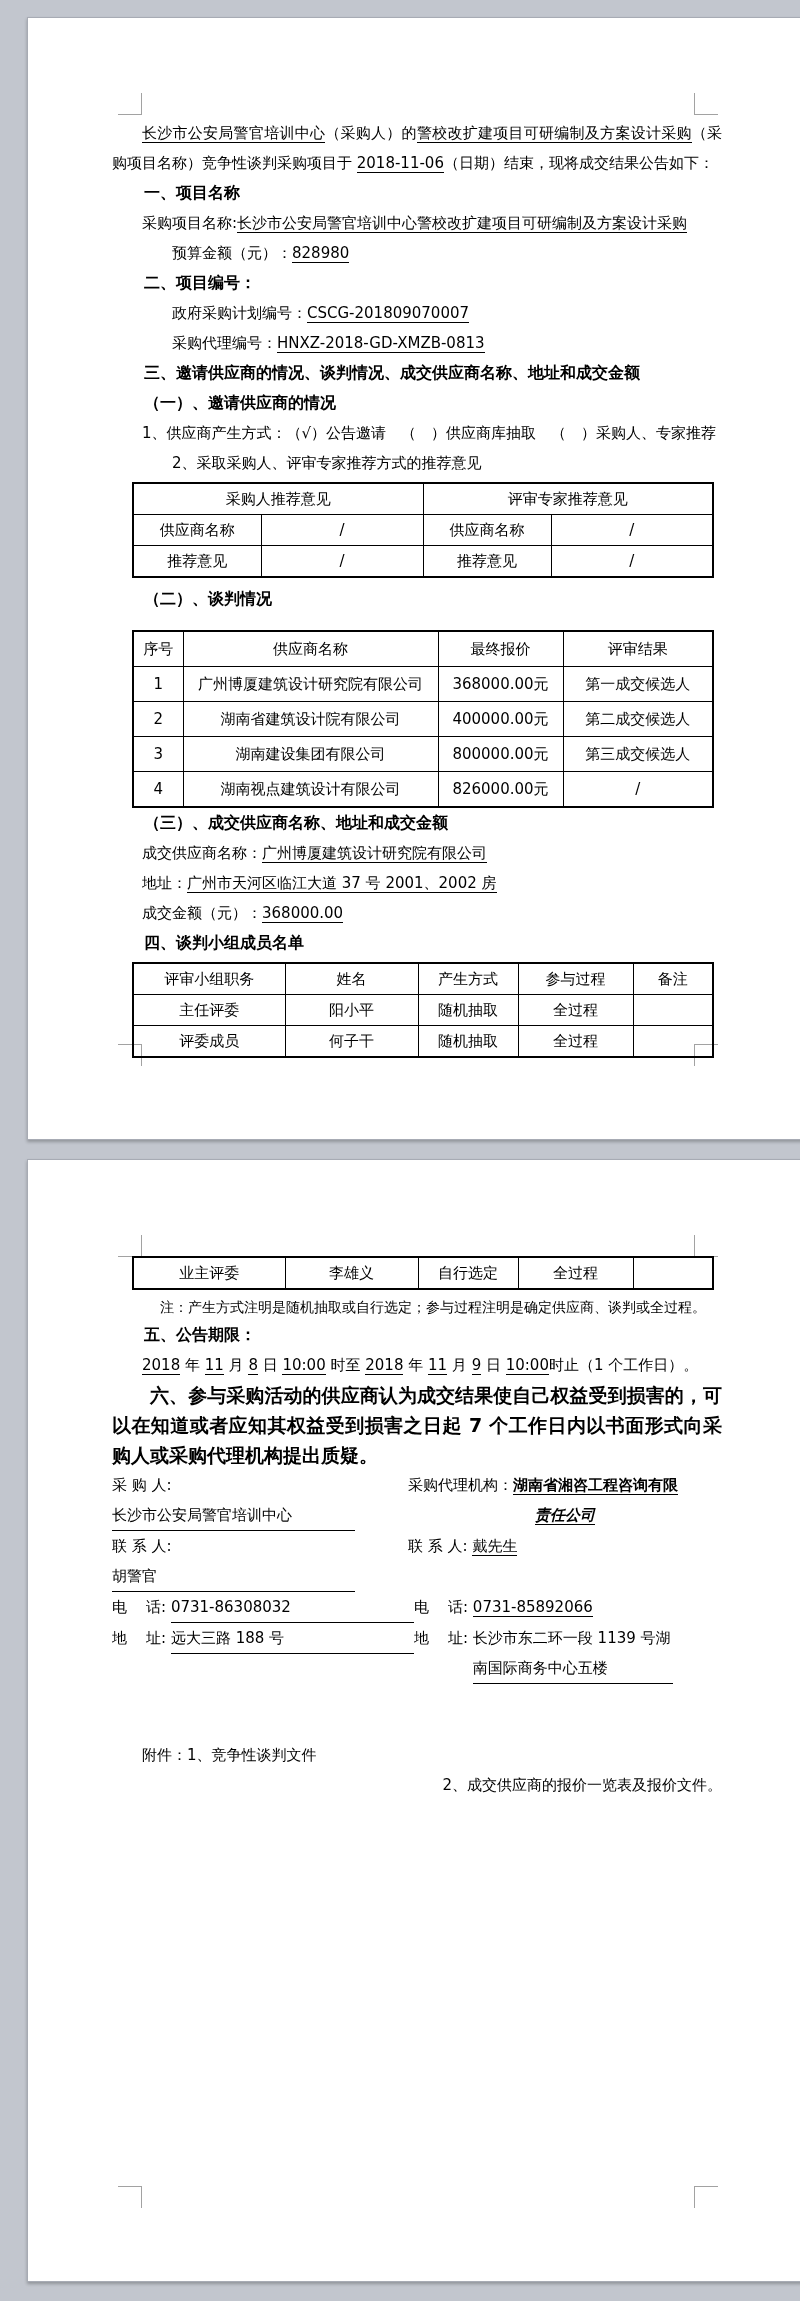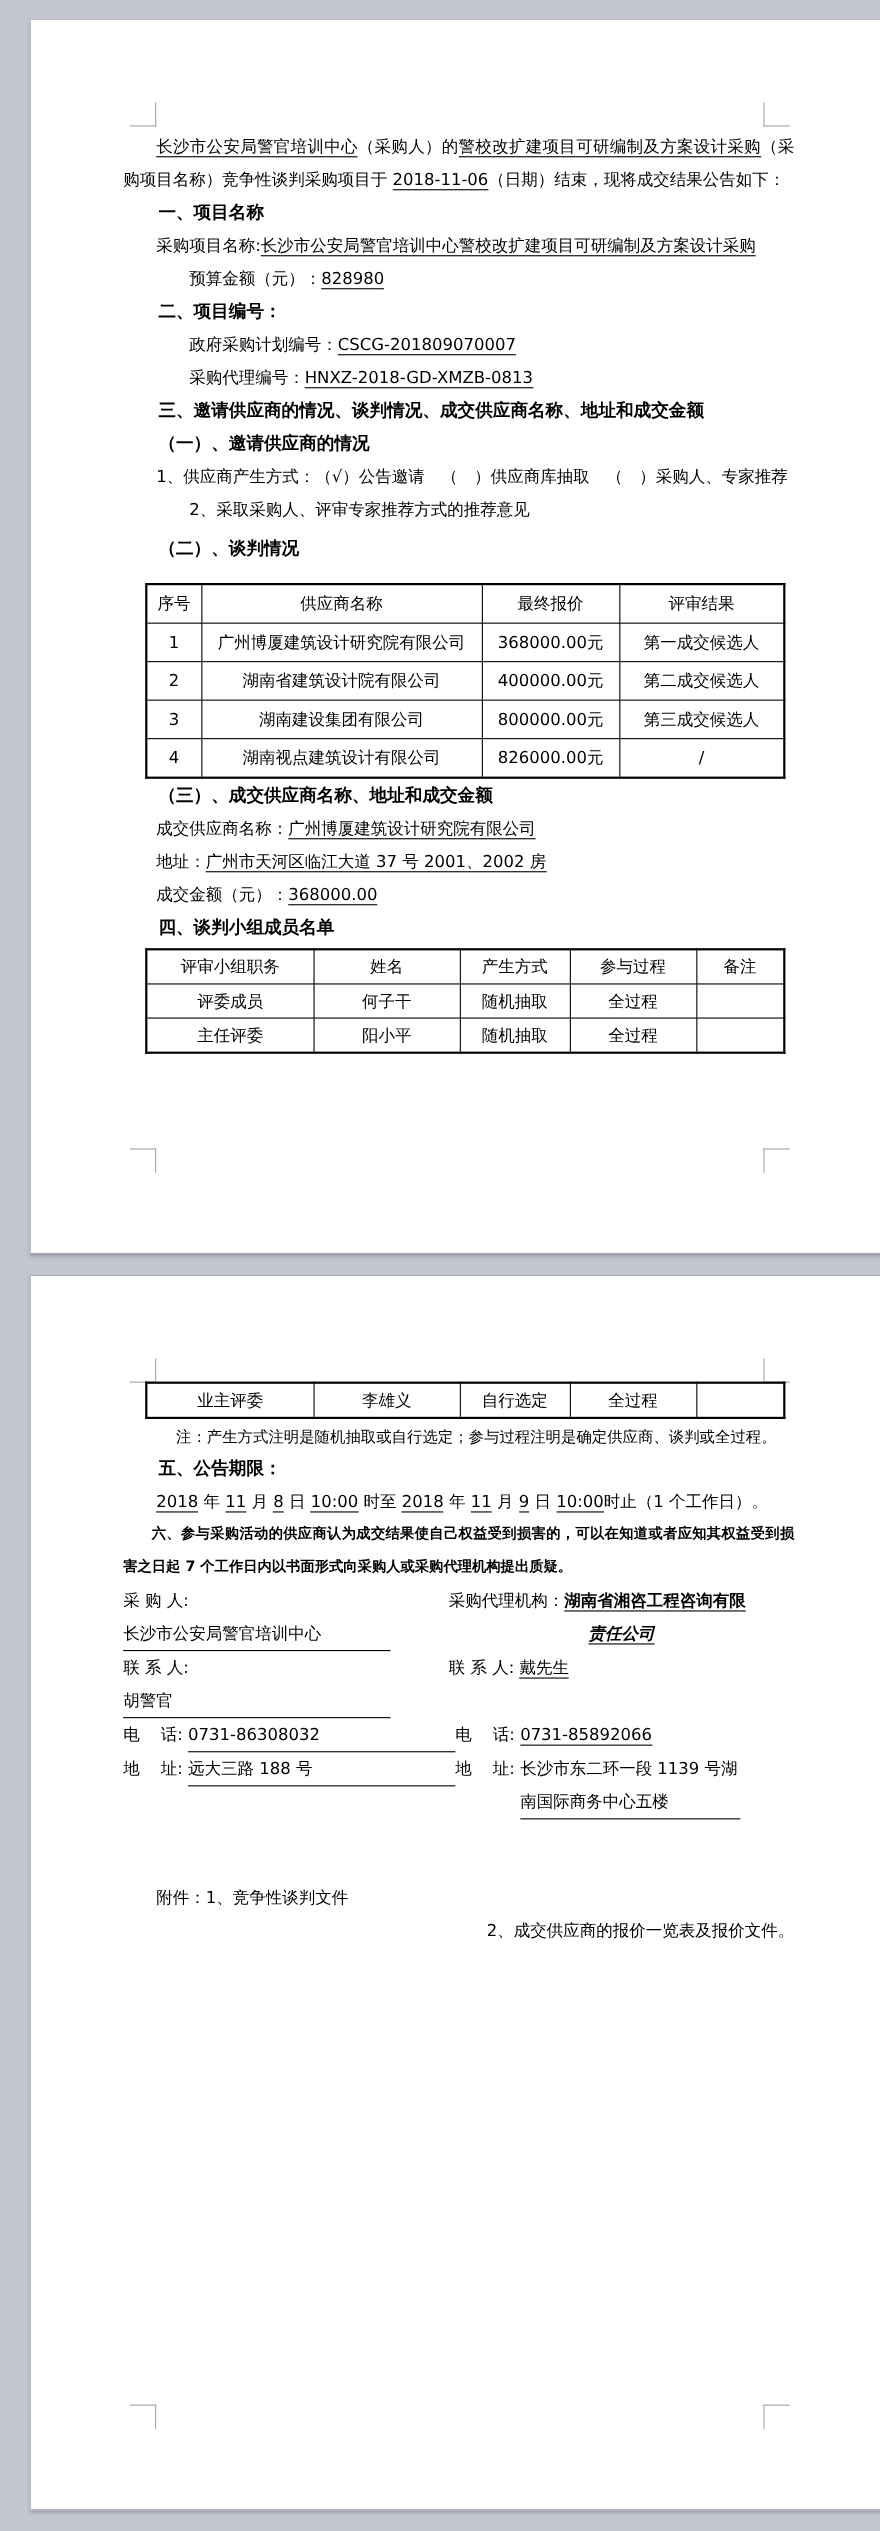--- a/index.html
+++ b/index.html
@@ -88,20 +88,46 @@
 
     <p class="h ind">二、项目编号：</p>
     <p style="text-indent:4em;"><span>政府采购计划编号：</span><span class="u">CSCG-201809070007</span></p>
     <p style="text-indent:4em;"><span>采购代理编号：</span><span class="u">HNXZ-2018-GD-XMZB-0813</span></p>
 
     <p class="h ind">三、邀请供应商的情况、谈判情况、成交供应商名称、地址和成交金额</p>
     <p class="h ind">（一）、邀请供应商的情况</p>
     <p class="ind just">1、供应商产生方式：（√）公告邀请　（　）供应商库抽取　（　）采购人、专家推荐</p>
     <p style="text-indent:4em;">2、采取采购人、评审专家推荐方式的推荐意见</p>
 
+    <table class="t-rec">
+      <colgroup>
+          <col style="width:128px">
+          <col style="width:162px">
+          <col style="width:128px">
+          <col style="width:162px">
+        </colgroup>
+      <tbody>
+          <tr>
+        <td colspan="2">采购人推荐意见</td>
+        <td colspan="2">评审专家推荐意见</td>
+      </tr>
+      <tr>
+        <td>供应商名称</td>
+        <td>/</td>
+        <td>供应商名称</td>
+        <td>/</td>
+      </tr>
+      <tr>
+        <td>推荐意见</td>
+        <td>/</td>
+        <td>推荐意见</td>
+        <td>/</td>
+      </tr>
+    </tbody>
+      </table>
 
     <p class="h ind" style="margin-top:6px;">（二）、谈判情况</p>
 
     <table class="t-neg" style="margin-top:16px;">
       <colgroup>
           <col style="width:50px">
           <col style="width:255px">
           <col style="width:125px">
           <col style="width:150px">
         </colgroup>
@@ -156,33 +182,33 @@
         </colgroup>
       <tbody>
           <tr>
         <td>评审小组职务</td>
         <td>姓名</td>
         <td>产生方式</td>
         <td>参与过程</td>
         <td>备注</td>
       </tr>
       <tr>
+        <td>主任评委</td>
+        <td>阳小平</td>
+        <td>随机抽取</td>
+        <td>全过程</td>
+        <td></td>
+      </tr>
+      <tr>
         <td>评委成员</td>
         <td>何子干</td>
         <td>随机抽取</td>
         <td>全过程</td>
         <td></td>
       </tr>
-      <tr>
-        <td>主任评委</td>
-        <td>阳小平</td>
-        <td>随机抽取</td>
-        <td>全过程</td>
-        <td></td>
-      </tr>
     </tbody>
       </table>
   </div>
 </div>
 
 <div class="page" id="page2">
   <div class="mark tl"></div>
   <div class="mark tr"></div>
   <div class="mark bl"></div>
   <div class="mark br"></div>
@@ -206,21 +232,21 @@
         <td></td>
       </tr>
     </tbody>
       </table>
 
     <p class="note">注：产生方式注明是随机抽取或自行选定；参与过程注明是确定供应商、谈判或全过程。</p>
 
     <p class="h ind">五、公告期限：</p>
     <p class="ind"><span class="u">2018</span><span> 年 </span><span class="u">11</span><span> 月 </span><span class="u">8</span><span> 日 </span><span class="u">10:00</span><span> 时至 </span><span class="u">2018</span><span> 年 </span><span class="u">11</span><span> 月 </span><span class="u">9</span><span> 日 </span><span class="u">10:00</span><span>时止（1 个工作日）。</span></p>
 
-    <p class="h ind just" style="font-size:13px;">六、参与采购活动的供应商认为成交结果使自己权益受到损害的，可以在知道或者应知其权益受到损害之日起 7 个工作日内以书面形式向采购人或采购代理机构提出质疑。</p>
+    <p class="h ind just" style="font-size:19px;">六、参与采购活动的供应商认为成交结果使自己权益受到损害的，可以在知道或者应知其权益受到损害之日起 7 个工作日内以书面形式向采购人或采购代理机构提出质疑。</p>
 
 
     <div class="contacts">
       <div class="c-row">
         <div class="c-left"><span>采 购 人:</span> <span class="fill">长沙市公安局警官培训中心</span></div>
         <div class="c-right"><span>采购代理机构：</span><span class="u h" style="font-size:15px;">湖南省湘咨工程咨询有限</span>
           <div class="agency-l2"><span class="u h" style="font-size:15px;font-style:italic;">责任公司</span></div>
         </div>
       </div>
       <div class="c-row">

